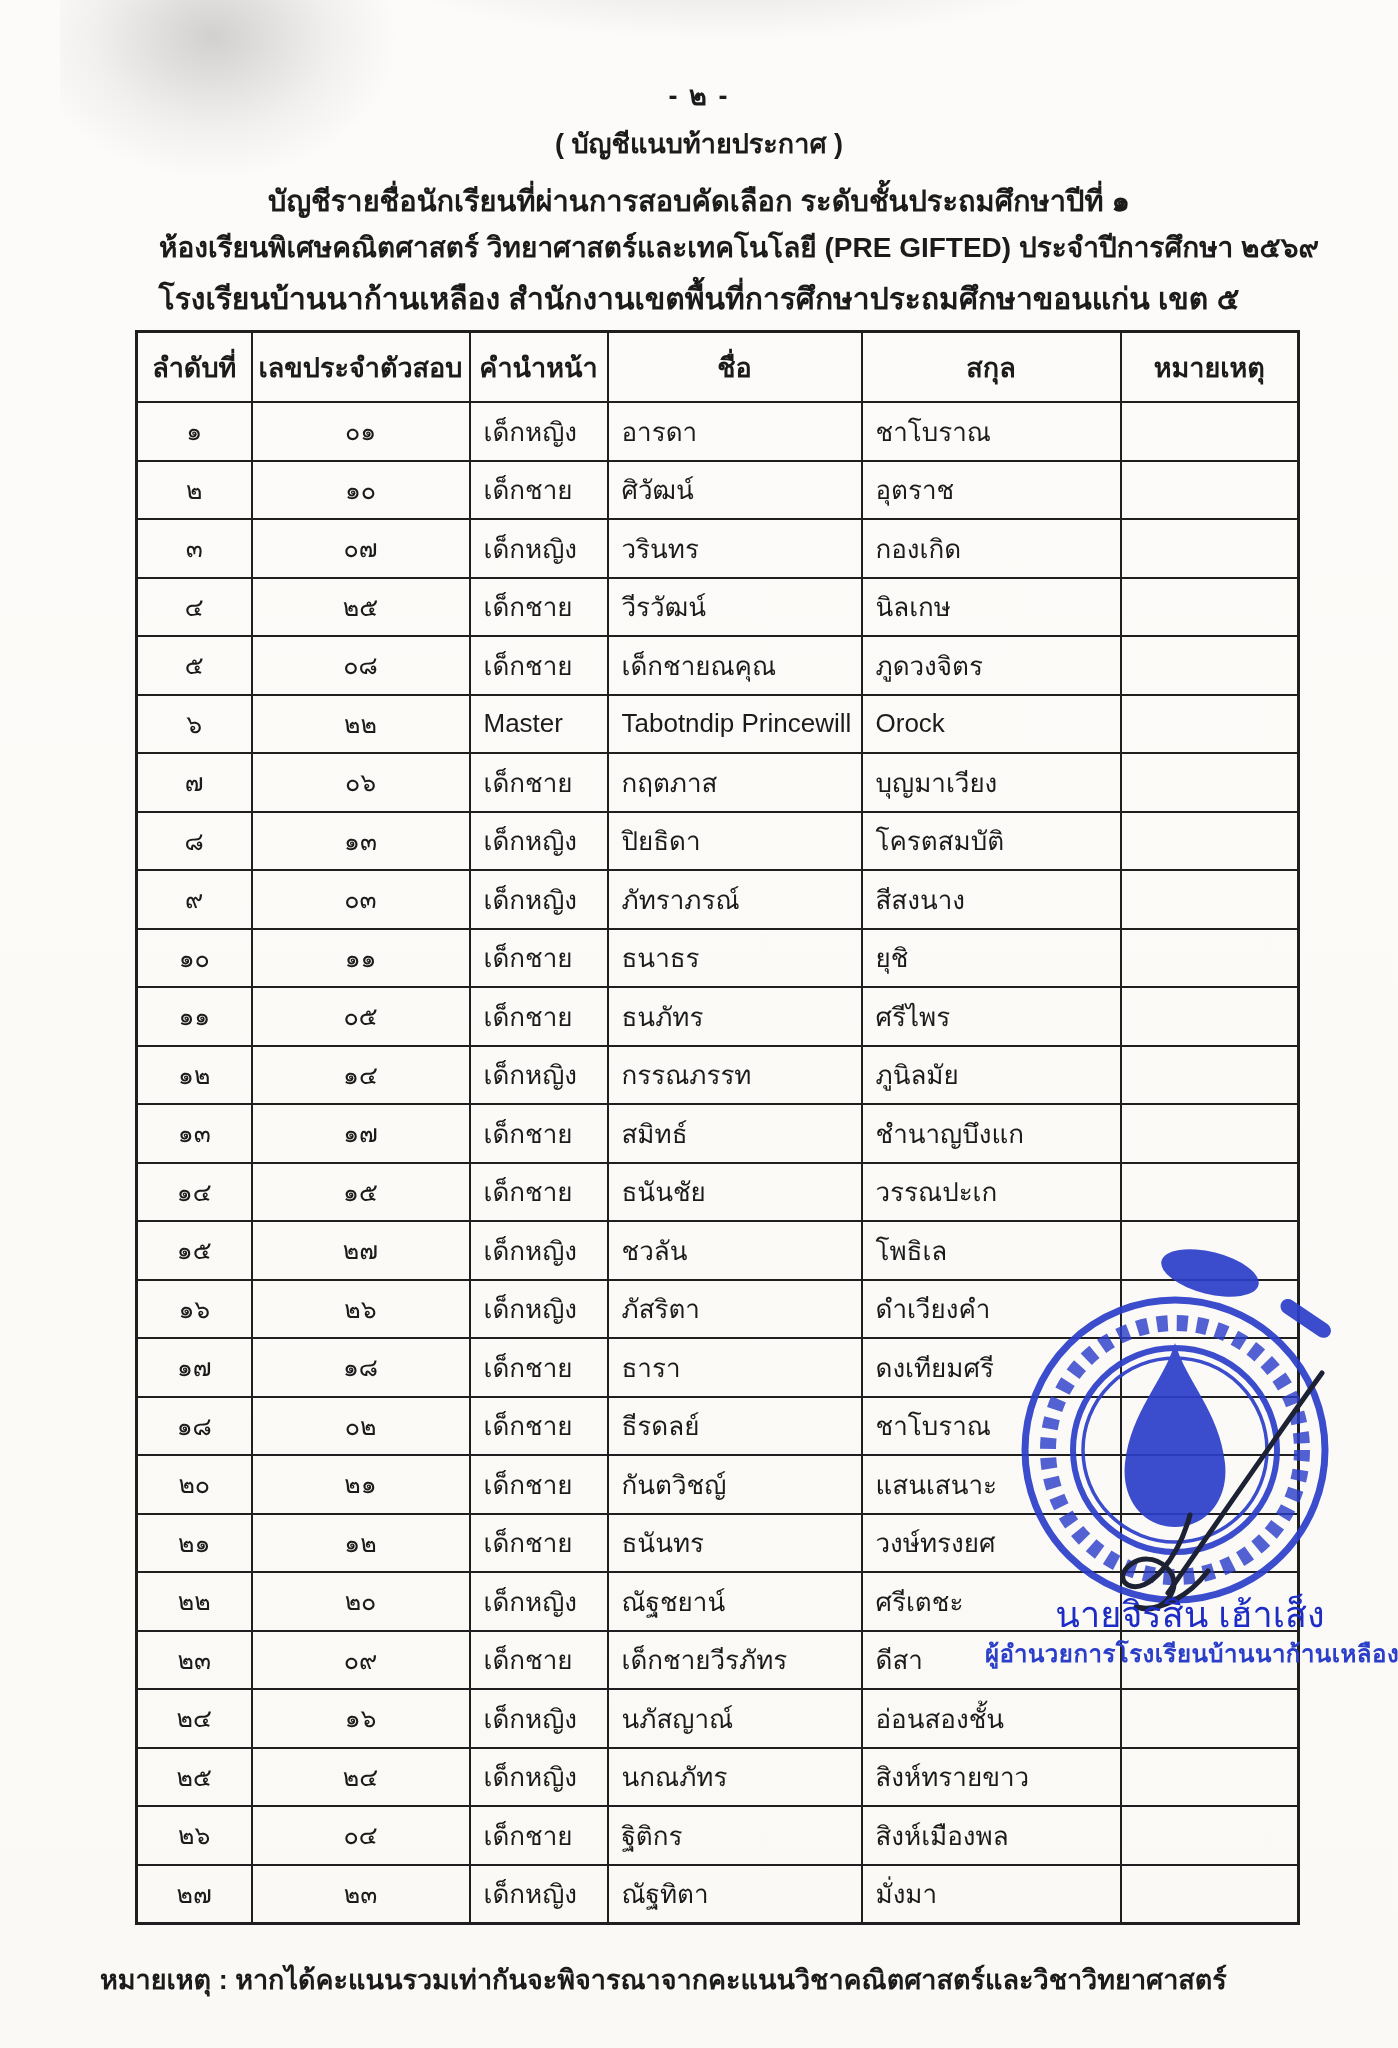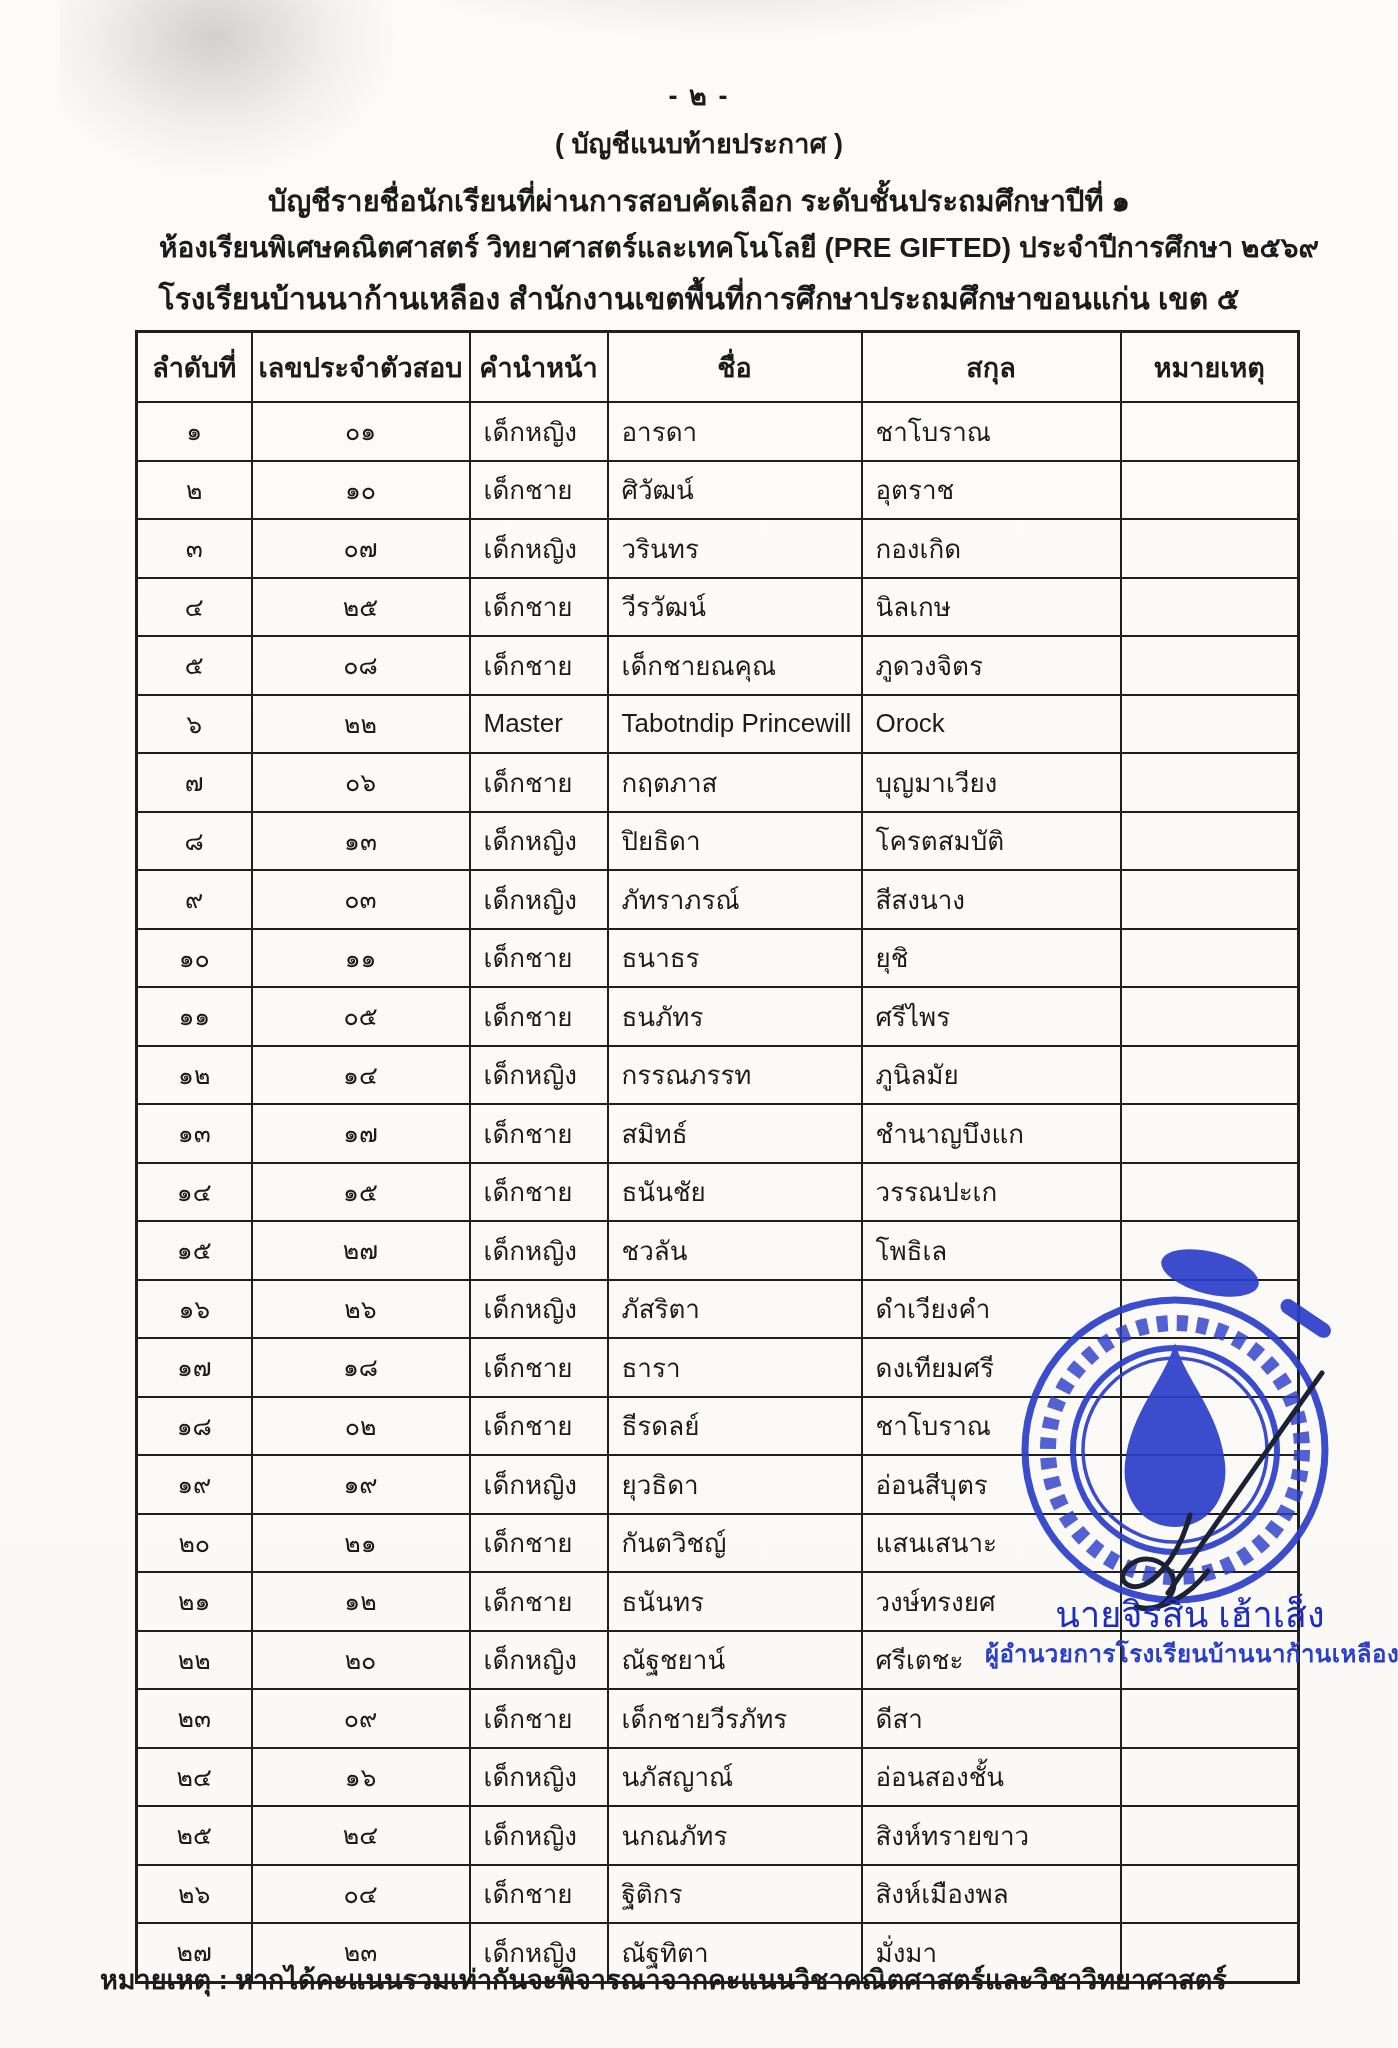--- a/index.html
+++ b/index.html
@@ -242,28 +242,20 @@
         </tr>
         <tr>
           <td class="c0">๑๘</td>
           <td class="c1">๐๒</td>
           <td class="c2">เด็กชาย</td>
           <td class="c3">ธีรดลย์</td>
           <td class="c4">ชาโบราณ</td>
           <td class="c5"></td>
         </tr>
         <tr>
-          <td class="c0">๑๙</td>
-          <td class="c1">๑๙</td>
-          <td class="c2">เด็กหญิง</td>
-          <td class="c3">ยุวธิดา</td>
-          <td class="c4">อ่อนสีบุตร</td>
-          <td class="c5"></td>
-        </tr>
-        <tr>
           <td class="c0">๒๐</td>
           <td class="c1">๒๑</td>
           <td class="c2">เด็กชาย</td>
           <td class="c3">กันตวิชญ์</td>
           <td class="c4">แสนเสนาะ</td>
           <td class="c5"></td>
         </tr>
         <tr>
           <td class="c0">๒๑</td>
           <td class="c1">๑๒</td>

